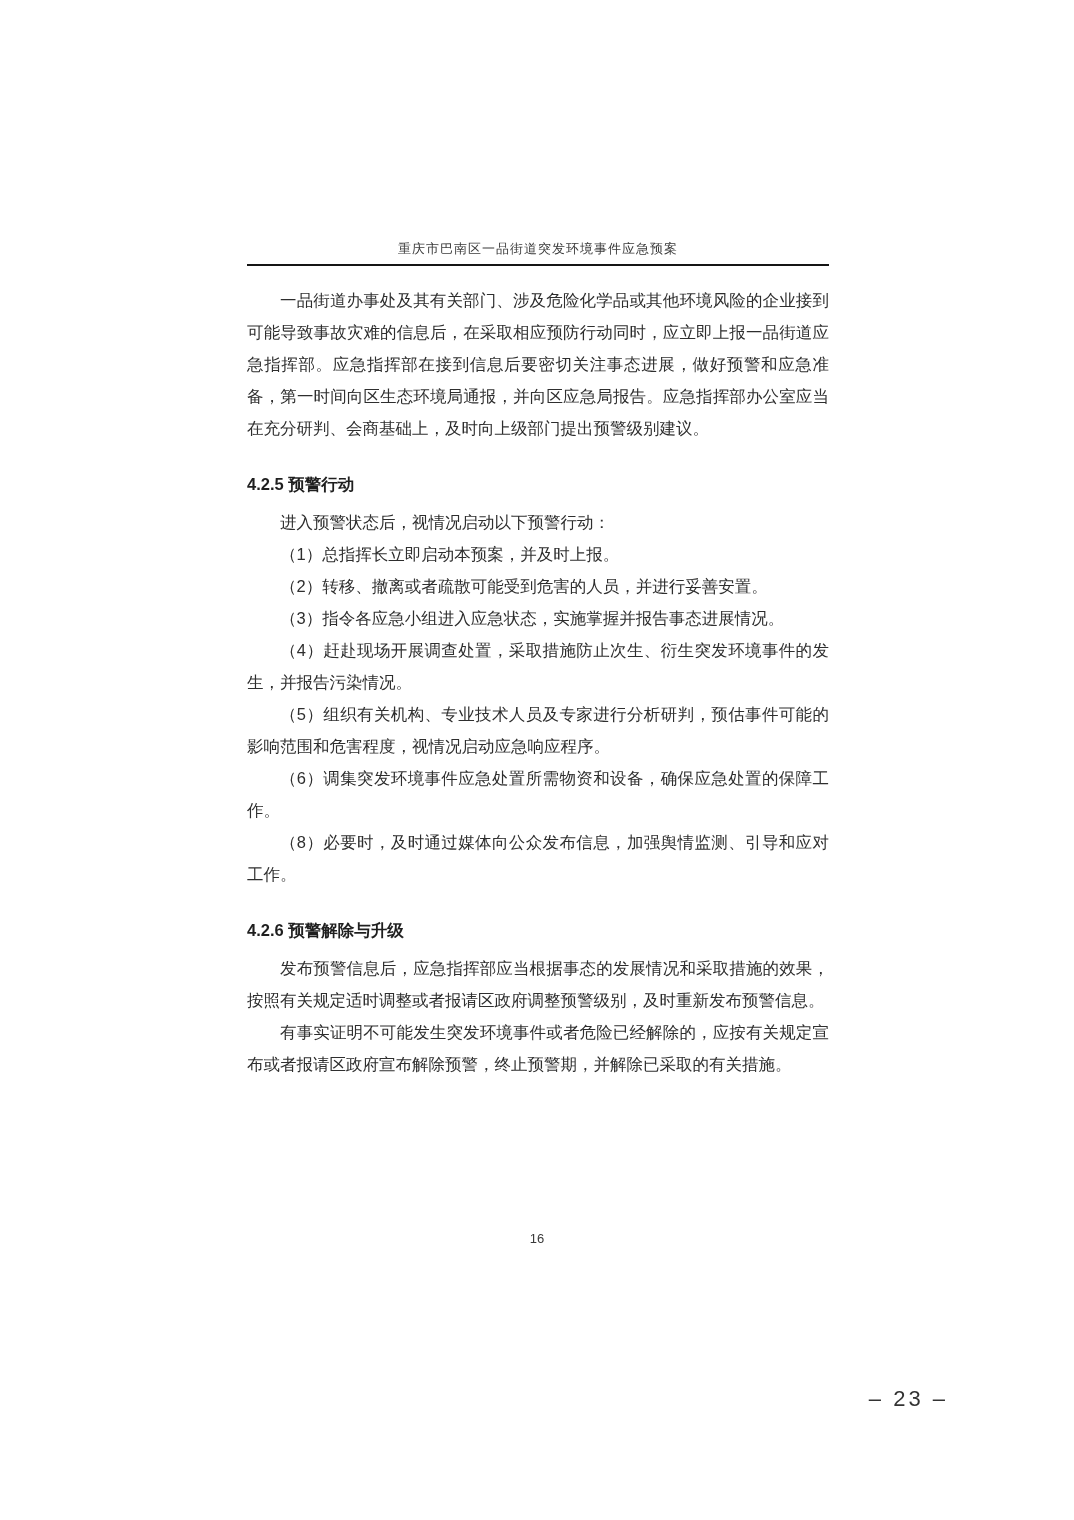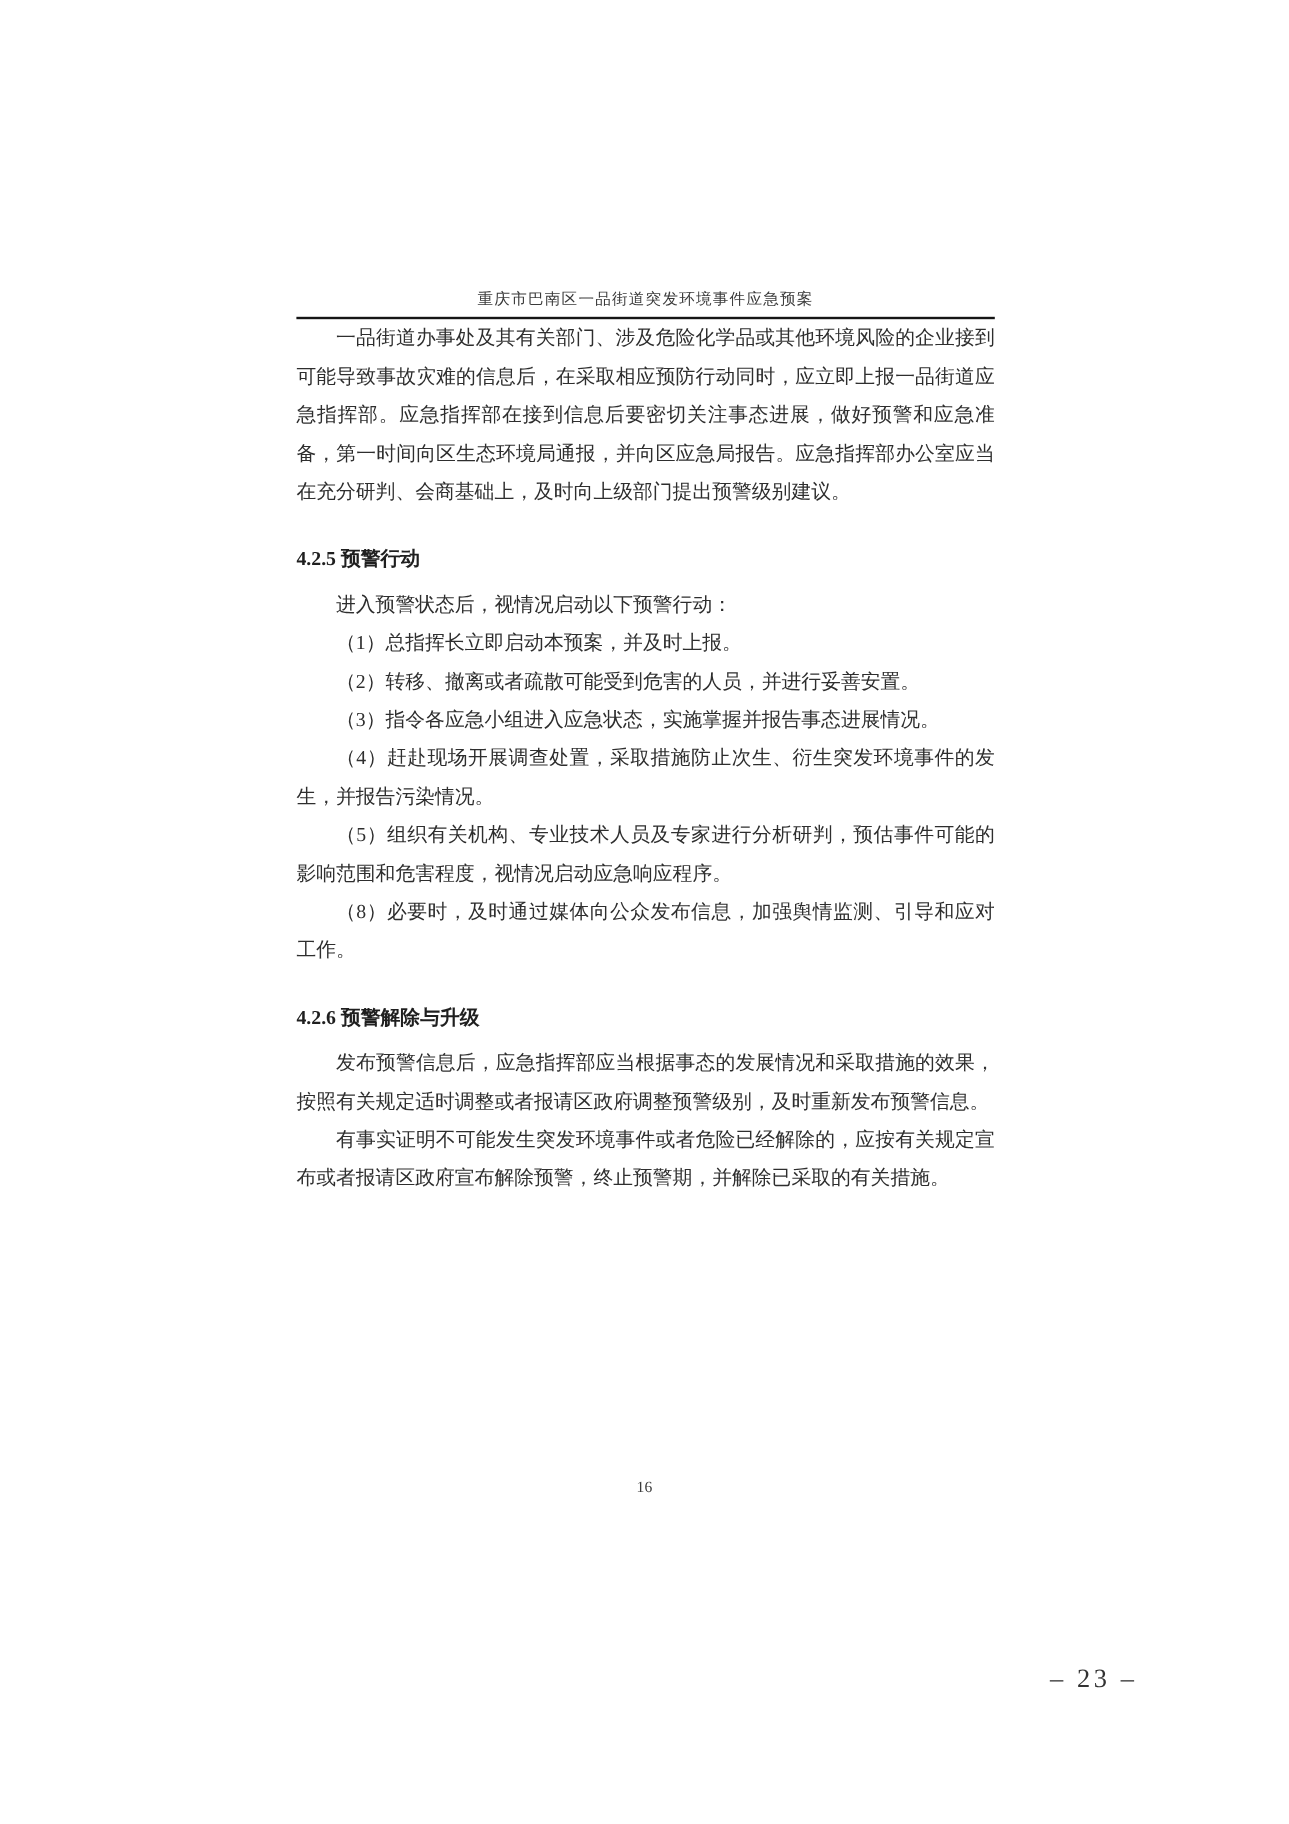--- a/index.html
+++ b/index.html
@@ -1,21 +1,21 @@
 <!DOCTYPE html>
 <html><head>
 <meta charset="utf-8">
 <style>
   html, body { margin: 0; padding: 0; background: #ffffff; }
   .page {
     position: relative;
     width: 1074px;
     height: 1520px;
     background: #ffffff;
-    font-family: Liberation Serif, serif;
+    font-family: Liberation Sans, sans-serif;
     color: #2b2b2b;
     overflow: hidden;
   }
   .content {
     position: absolute;
     left: 247px;
     top: 240px;
     width: 582px;
   }
   .header-title {
@@ -24,20 +24,21 @@
     letter-spacing: 1px;
     color: #3a3a3a;
     line-height: 18px;
   }
   .header-rule {
     border: none;
     border-top: 2px solid #151515;
     margin: 6px 0 0 0;
   }
   .body-text {
+    padding-top: 18px;
     font-size: 16.5px;
     line-height: 32px;
     text-align: justify;
     color: #2e2e2e;
   }
   .para {
     margin: 0;
     text-indent: 2em;
   }
   .heading {
@@ -75,20 +76,21 @@
 
     <div class="body-text">
       <p class="para">一品街道办事处及其有关部门、涉及危险化学品或其他环境风险的企业接到可能导致事故灾难的信息后，在采取相应预防行动同时，应立即上报一品街道应急指挥部。应急指挥部在接到信息后要密切关注事态进展，做好预警和应急准备，第一时间向区生态环境局通报，并向区应急局报告。应急指挥部办公室应当在充分研判、会商基础上，及时向上级部门提出预警级别建议。</p>
       <p class="heading">4.2.5 预警行动</p>
       <p class="para">进入预警状态后，视情况启动以下预警行动：</p>
       <p class="para">（1）总指挥长立即启动本预案，并及时上报。</p>
       <p class="para">（2）转移、撤离或者疏散可能受到危害的人员，并进行妥善安置。</p>
       <p class="para">（3）指令各应急小组进入应急状态，实施掌握并报告事态进展情况。</p>
       <p class="para">（4）赶赴现场开展调查处置，采取措施防止次生、衍生突发环境事件的发生，并报告污染情况。</p>
       <p class="para">（5）组织有关机构、专业技术人员及专家进行分析研判，预估事件可能的影响范围和危害程度，视情况启动应急响应程序。</p>
+      <p class="para">（6）调集突发环境事件应急处置所需物资和设备，确保应急处置的保障工作。</p>
       <p class="para">（8）必要时，及时通过媒体向公众发布信息，加强舆情监测、引导和应对工作。</p>
       <p class="heading">4.2.6 预警解除与升级</p>
       <p class="para">发布预警信息后，应急指挥部应当根据事态的发展情况和采取措施的效果，按照有关规定适时调整或者报请区政府调整预警级别，及时重新发布预警信息。</p>
       <p class="para">有事实证明不可能发生突发环境事件或者危险已经解除的，应按有关规定宣布或者报请区政府宣布解除预警，终止预警期，并解除已采取的有关措施。</p>
     </div>
   </div>
 
   <div class="page-num-center">16</div>
 
   <div class="page-num-corner">– 23 –</div>

